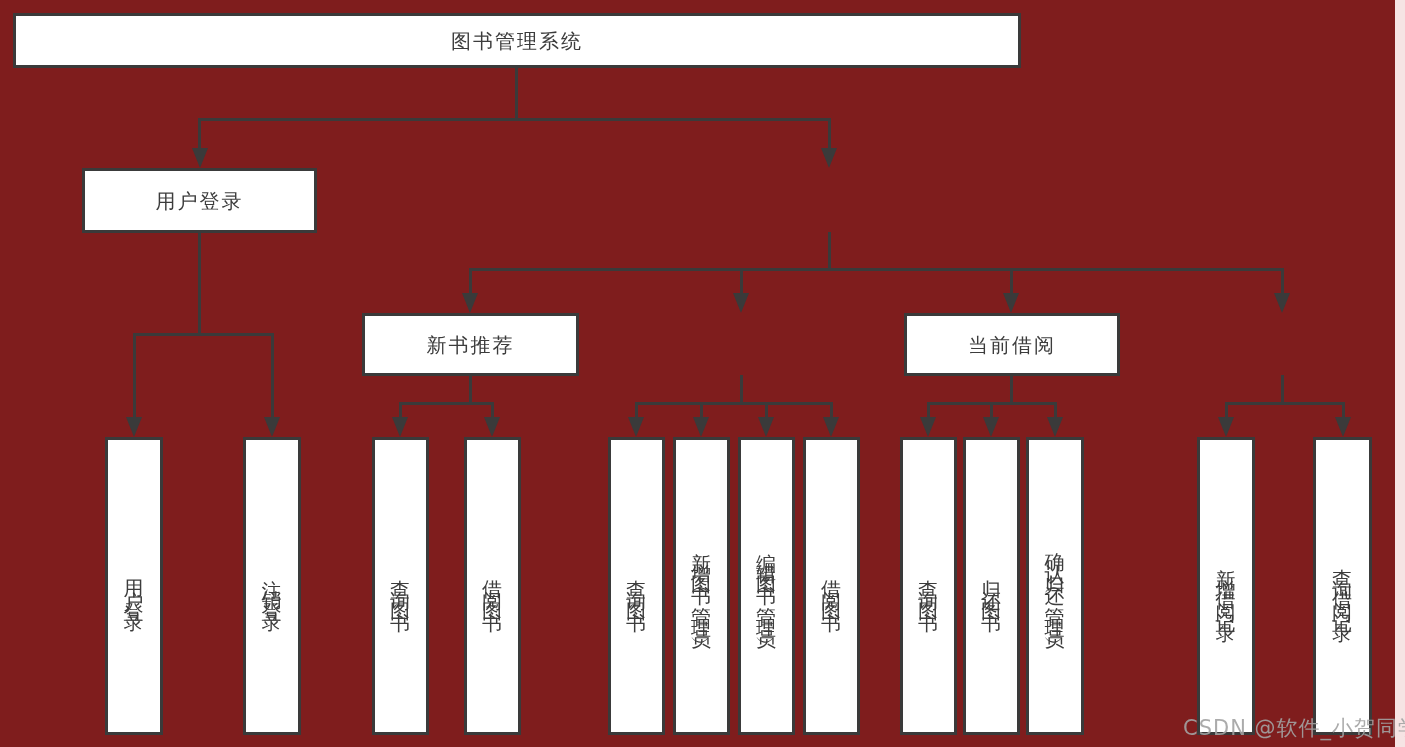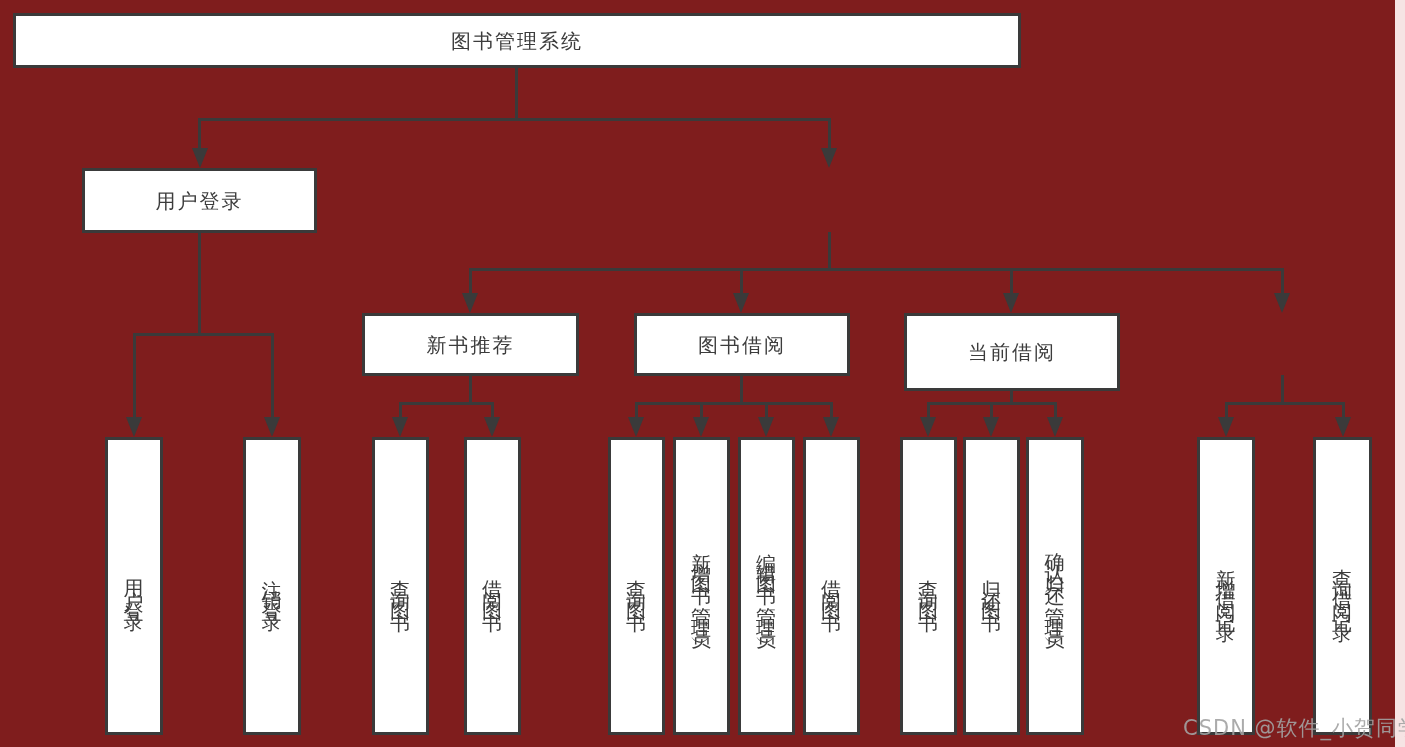--- a/index.html
+++ b/index.html
@@ -104,24 +104,21 @@
     <span class="lbl">图书管理系统</span>
   </div>
 
   <div class="box" style="left:82px;top:168px;width:235px;height:65px">
     <span class="lbl">用户登录</span>
   </div>
 
   <div class="box" style="left:362px;top:313px;width:217px;height:63px">
     <span class="lbl">新书推荐</span>
   </div>
-  <div class="box" style="left:634px;top:313px;width:216px;height:63px">
-    <span class="lbl">图书借阅</span>
-  </div>
-  <div class="box" style="left:904px;top:313px;width:216px;height:78px">
+  <div class="box" style="left:904px;top:313px;width:216px;height:63px">
     <span class="lbl">当前借阅</span>
   </div>
 
   <div class="box vbox" style="left:105px;top:437px;width:58px;height:298px">
     <span class="lbl">用户登录</span>
   </div>
   <div class="box vbox" style="left:243px;top:437px;width:58px;height:298px">
     <span class="lbl">注销登录</span>
   </div>
 

